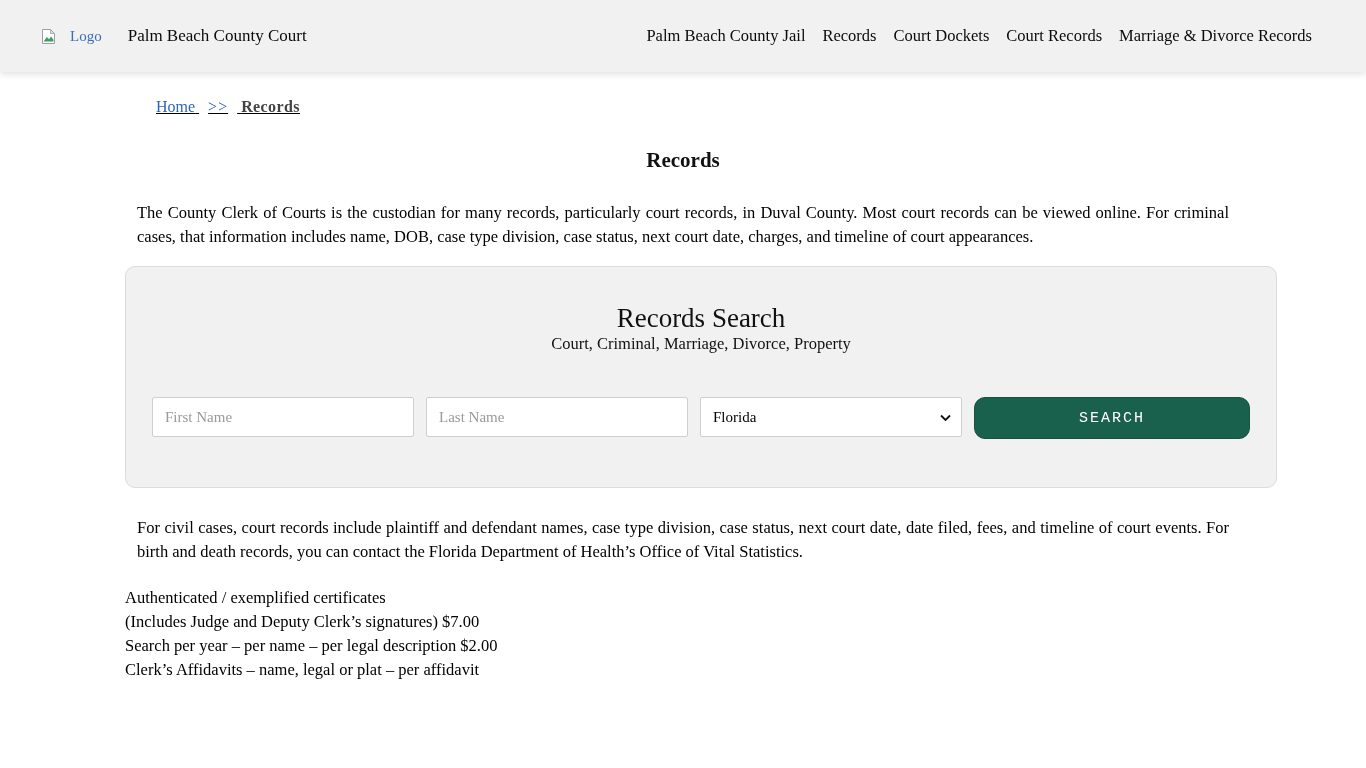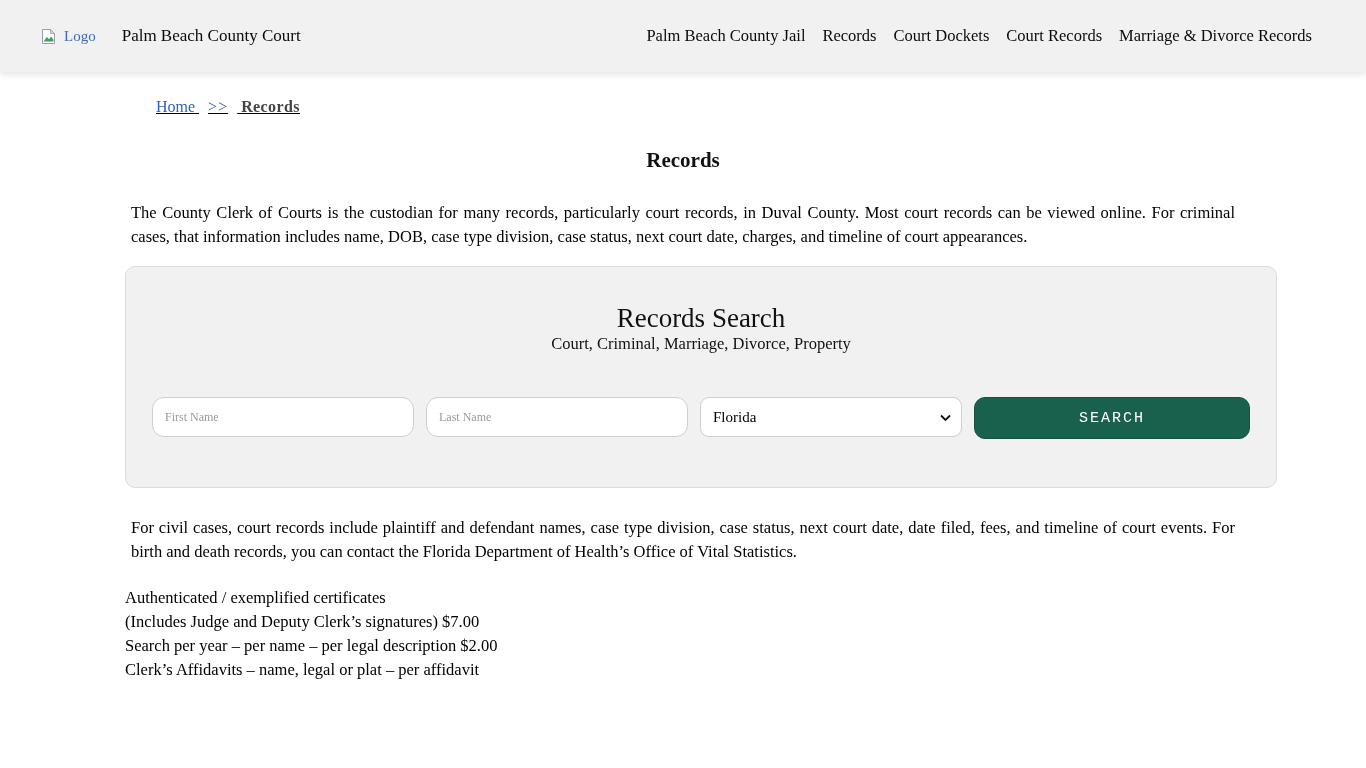--- a/index.html
+++ b/index.html
@@ -19,63 +19,63 @@
   }
 
   
   .site-header{
     height:72px;background:var(--header-bg);
     display:flex;align-items:center;
     padding:0 54px 0 40px;
     box-shadow:0 3px 6px rgba(0,0,0,0.10);
     position:relative;z-index:2;
   }
-  .logo-link{display:flex;align-items:center;gap:7px;text-decoration:none;}
+  .logo-link{display:flex;align-items:center;gap:13px;text-decoration:none;}
   .logo-alt{color:var(--logo-text-blue);font-size:15px;}
   .site-title{margin-left:26px;font-size:17px;color:#0a0a0a;}
   .main-nav{margin-left:auto;display:flex;gap:17px;align-items:center;justify-content:space-between;}
   .main-nav a{color:#0a0a0a;text-decoration:none;font-size:16.5px;white-space:nowrap;}
 
   
   .content{width:1116px;margin:0 auto;}
 
   .breadcrumb{margin:26px 0 0 31px;font-size:16px;text-decoration:underline;}
   .breadcrumb a{color:var(--link-blue);text-decoration:none;}
   .breadcrumb .sep{color:var(--link-blue);margin:0 9px;letter-spacing:1px;}
   .breadcrumb .current{color:#444;font-weight:700;letter-spacing:0.4px;}
 
   .page-title{
     text-align:center;font-size:21px;font-weight:700;
     margin:32px 0 0;color:#111;
   }
 
   .body-text{
-    margin:28px 6px 0;font-size:16.5px;line-height:24px;
+    margin:28px 12px 0;font-size:16.5px;line-height:24px;
     text-align:justify;color:#000;
   }
 
   
   .search-panel{
     width:1152px;margin:17px auto 0;
     background:var(--panel-bg);
     border:1px solid #dcdcdc;border-radius:10px;
     padding:36px 26px 48px;
   }
   .sp-title{text-align:center;font-size:27px;font-weight:400;margin:0;color:#111;}
   .sp-subtitle{text-align:center;font-size:16.5px;color:#111;}
   .sp-form{display:flex;gap:12px;margin-top:43px;}
   .sp-form .field{flex:1;position:relative;}
   .text-input{
-    width:100%;height:40px;border:1px solid #cfcfcf;border-radius:12px;
-    background:#fff;padding:0 12px;font-size:12px;
+    width:100%;height:40px;border:1px solid #cfcfcf;border-radius:2px;
+    background:#fff;padding:0 12px;font-size:15px;
     font-family:"Liberation Serif","DejaVu Serif",serif;color:#000;
   }
   .text-input::placeholder{color:#9a9a9a;}
   .state-select{
-    width:100%;height:40px;border:1px solid #cfcfcf;border-radius:9px;
+    width:100%;height:40px;border:1px solid #cfcfcf;border-radius:2px;
     background:#fff;padding:0 30px 0 12px;font-size:15px;
     font-family:"Liberation Serif","DejaVu Serif",serif;color:#000;
     -webkit-appearance:none;appearance:none;
   }
   .select-chevron{
     position:absolute;right:11px;top:50%;transform:translateY(-50%);
     pointer-events:none;line-height:0;
   }
   .search-button{
     flex:1;height:42px;align-self:center;

